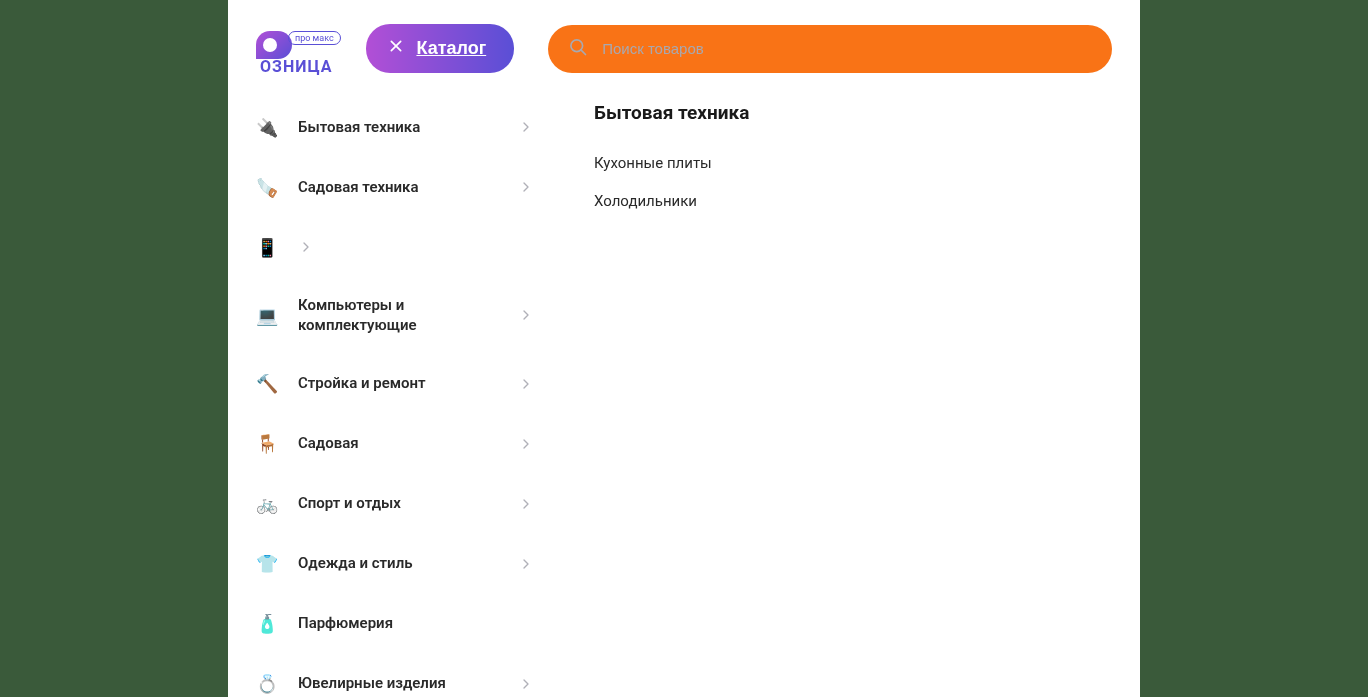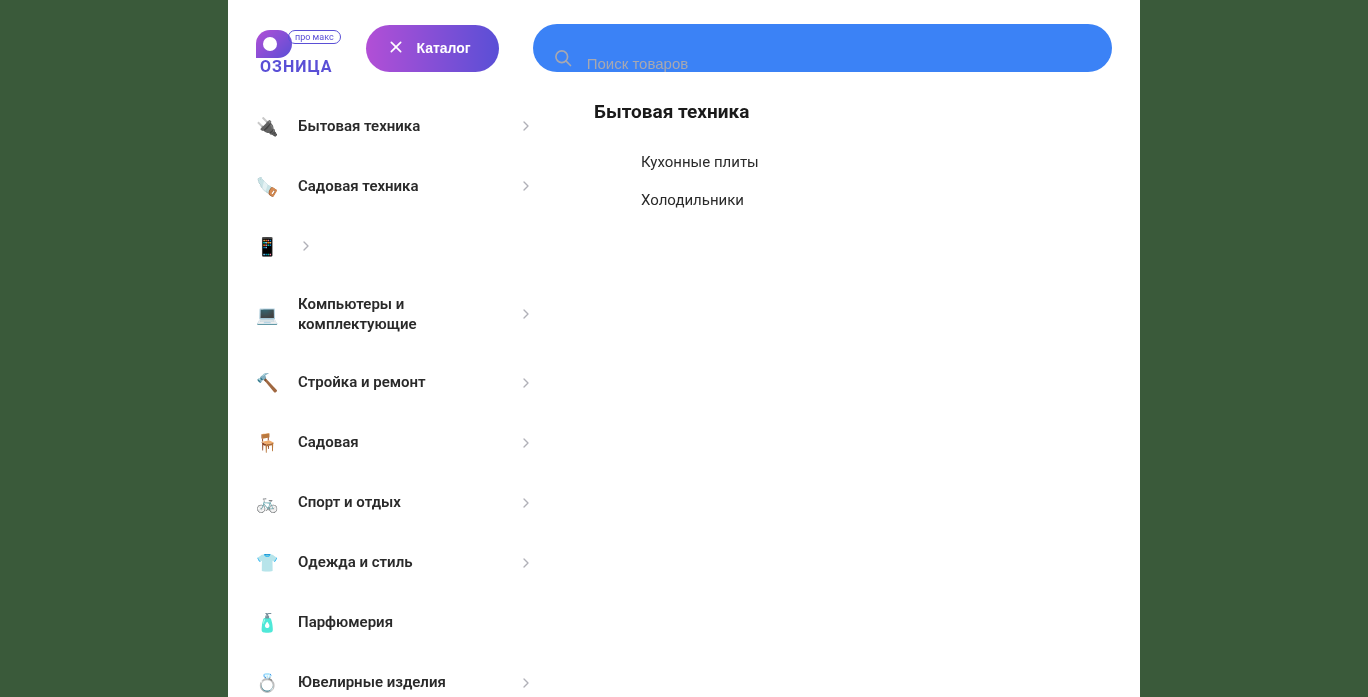--- a/index.html
+++ b/index.html
@@ -74,33 +74,34 @@
     }
     .catalog-button {
       display: flex;
       align-items: center;
       gap: 12px;
       background: linear-gradient(90deg, #b24fd6 0%, #5a4fd6 100%);
       color: #fff;
       border: none;
       border-radius: 24px;
       padding: 14px 28px 14px 22px;
-      font-size: 14px;
+      font-size: 18px;
       font-weight: 600;
       cursor: pointer;
+      text-decoration: underline;
     }
     .catalog-button svg {
       width: 16px;
       height: 16px;
     }
     .search-wrapper {
       flex: 1;
       display: flex;
-      align-items: flex-end;
-      background: #3b82f6;
+      align-items: center;
+      background: #f97316;
       border-radius: 24px;
       padding: 0 20px;
       height: 48px;
     }
     .search-wrapper svg {
       width: 20px;
       height: 20px;
       stroke: #a8a8b0;
       margin-right: 14px;
     }
@@ -165,21 +166,20 @@
       font-size: 19px;
       font-weight: 700;
       color: #1a1a1a;
       margin-bottom: 20px;
     }
     .subcat-item {
       font-size: 15px;
       color: #2a2a2a;
       padding: 10px 0;
       cursor: pointer;
-      margin-left: 47px;
     }
   </style>
 </head>
 <body>
 
 <div class="page-wrapper">
   <div class="header">
     <div class="logo">
       <div class="logo-mark">
         <div class="logo-mark-shape">

